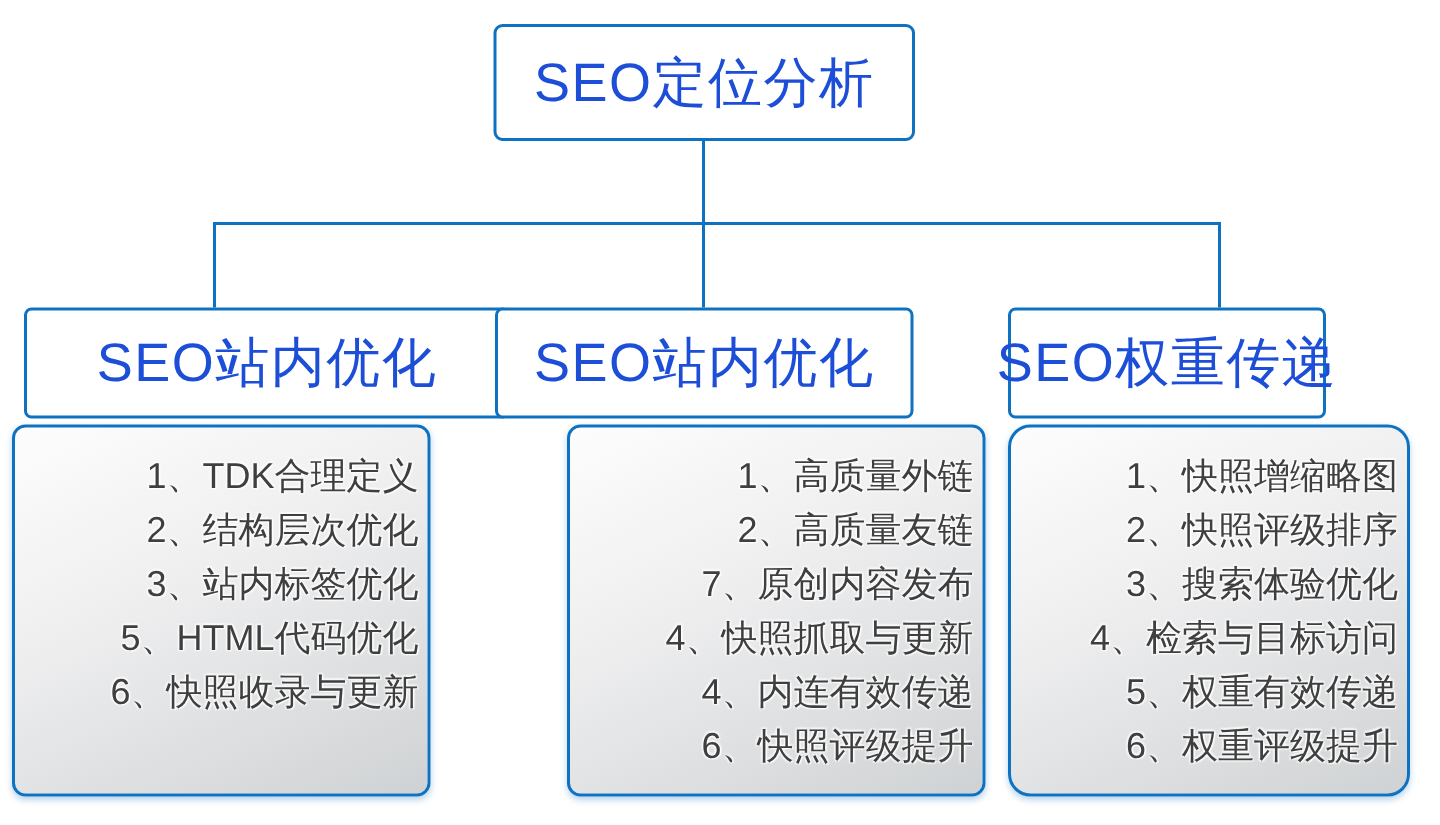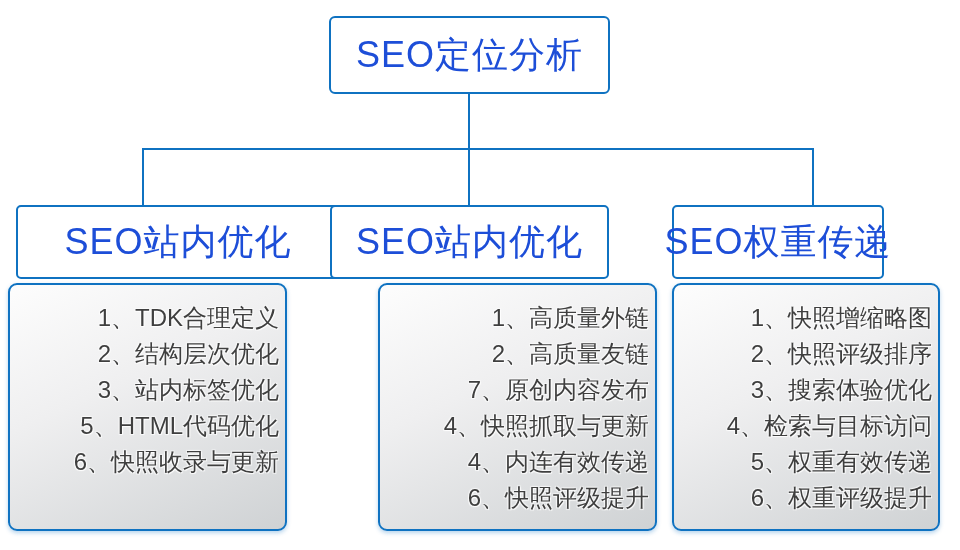--- a/index.html
+++ b/index.html
@@ -22,21 +22,21 @@
   .panel{
     position:absolute;top:283px;height:248px;box-sizing:border-box;
     border:2px solid #0f72c1;border-radius:9px;
     background:linear-gradient(155deg,#fdfdfd 0%,#efeff0 40%,#cfd2d4 100%);
     box-shadow:0 2px 4px rgba(15,114,193,0.30);
     padding:15px 6px 0 24px;
     text-align:right;
   }
   .panel.c0{left:8px;width:279px;}
   .panel.c1{left:330px;width:279px;margin-left:48px;}
-  .panel.c2{left:672px;width:268px;}
+  .panel.c2{left:672px;width:268px;border-radius:15px;}
   .item{
     font-size:24px;line-height:36px;color:#3f3f3f;white-space:nowrap;
     text-shadow:1px 1px 1px rgba(255,255,255,0.95),-1px -1px 1px rgba(255,255,255,0.55),
                 1px -1px 1px rgba(255,255,255,0.55),-1px 1px 1px rgba(255,255,255,0.75);
   }
   
   .stem       {left:468px;top:94px;width:2px;height:56px;}
   .rail       {left:142px;top:148px;width:672px;height:2px;}
   .drop-left  {left:142px;top:150px;width:2px;height:55px;}
   .drop-mid   {left:468px;top:150px;width:2px;height:55px;}

